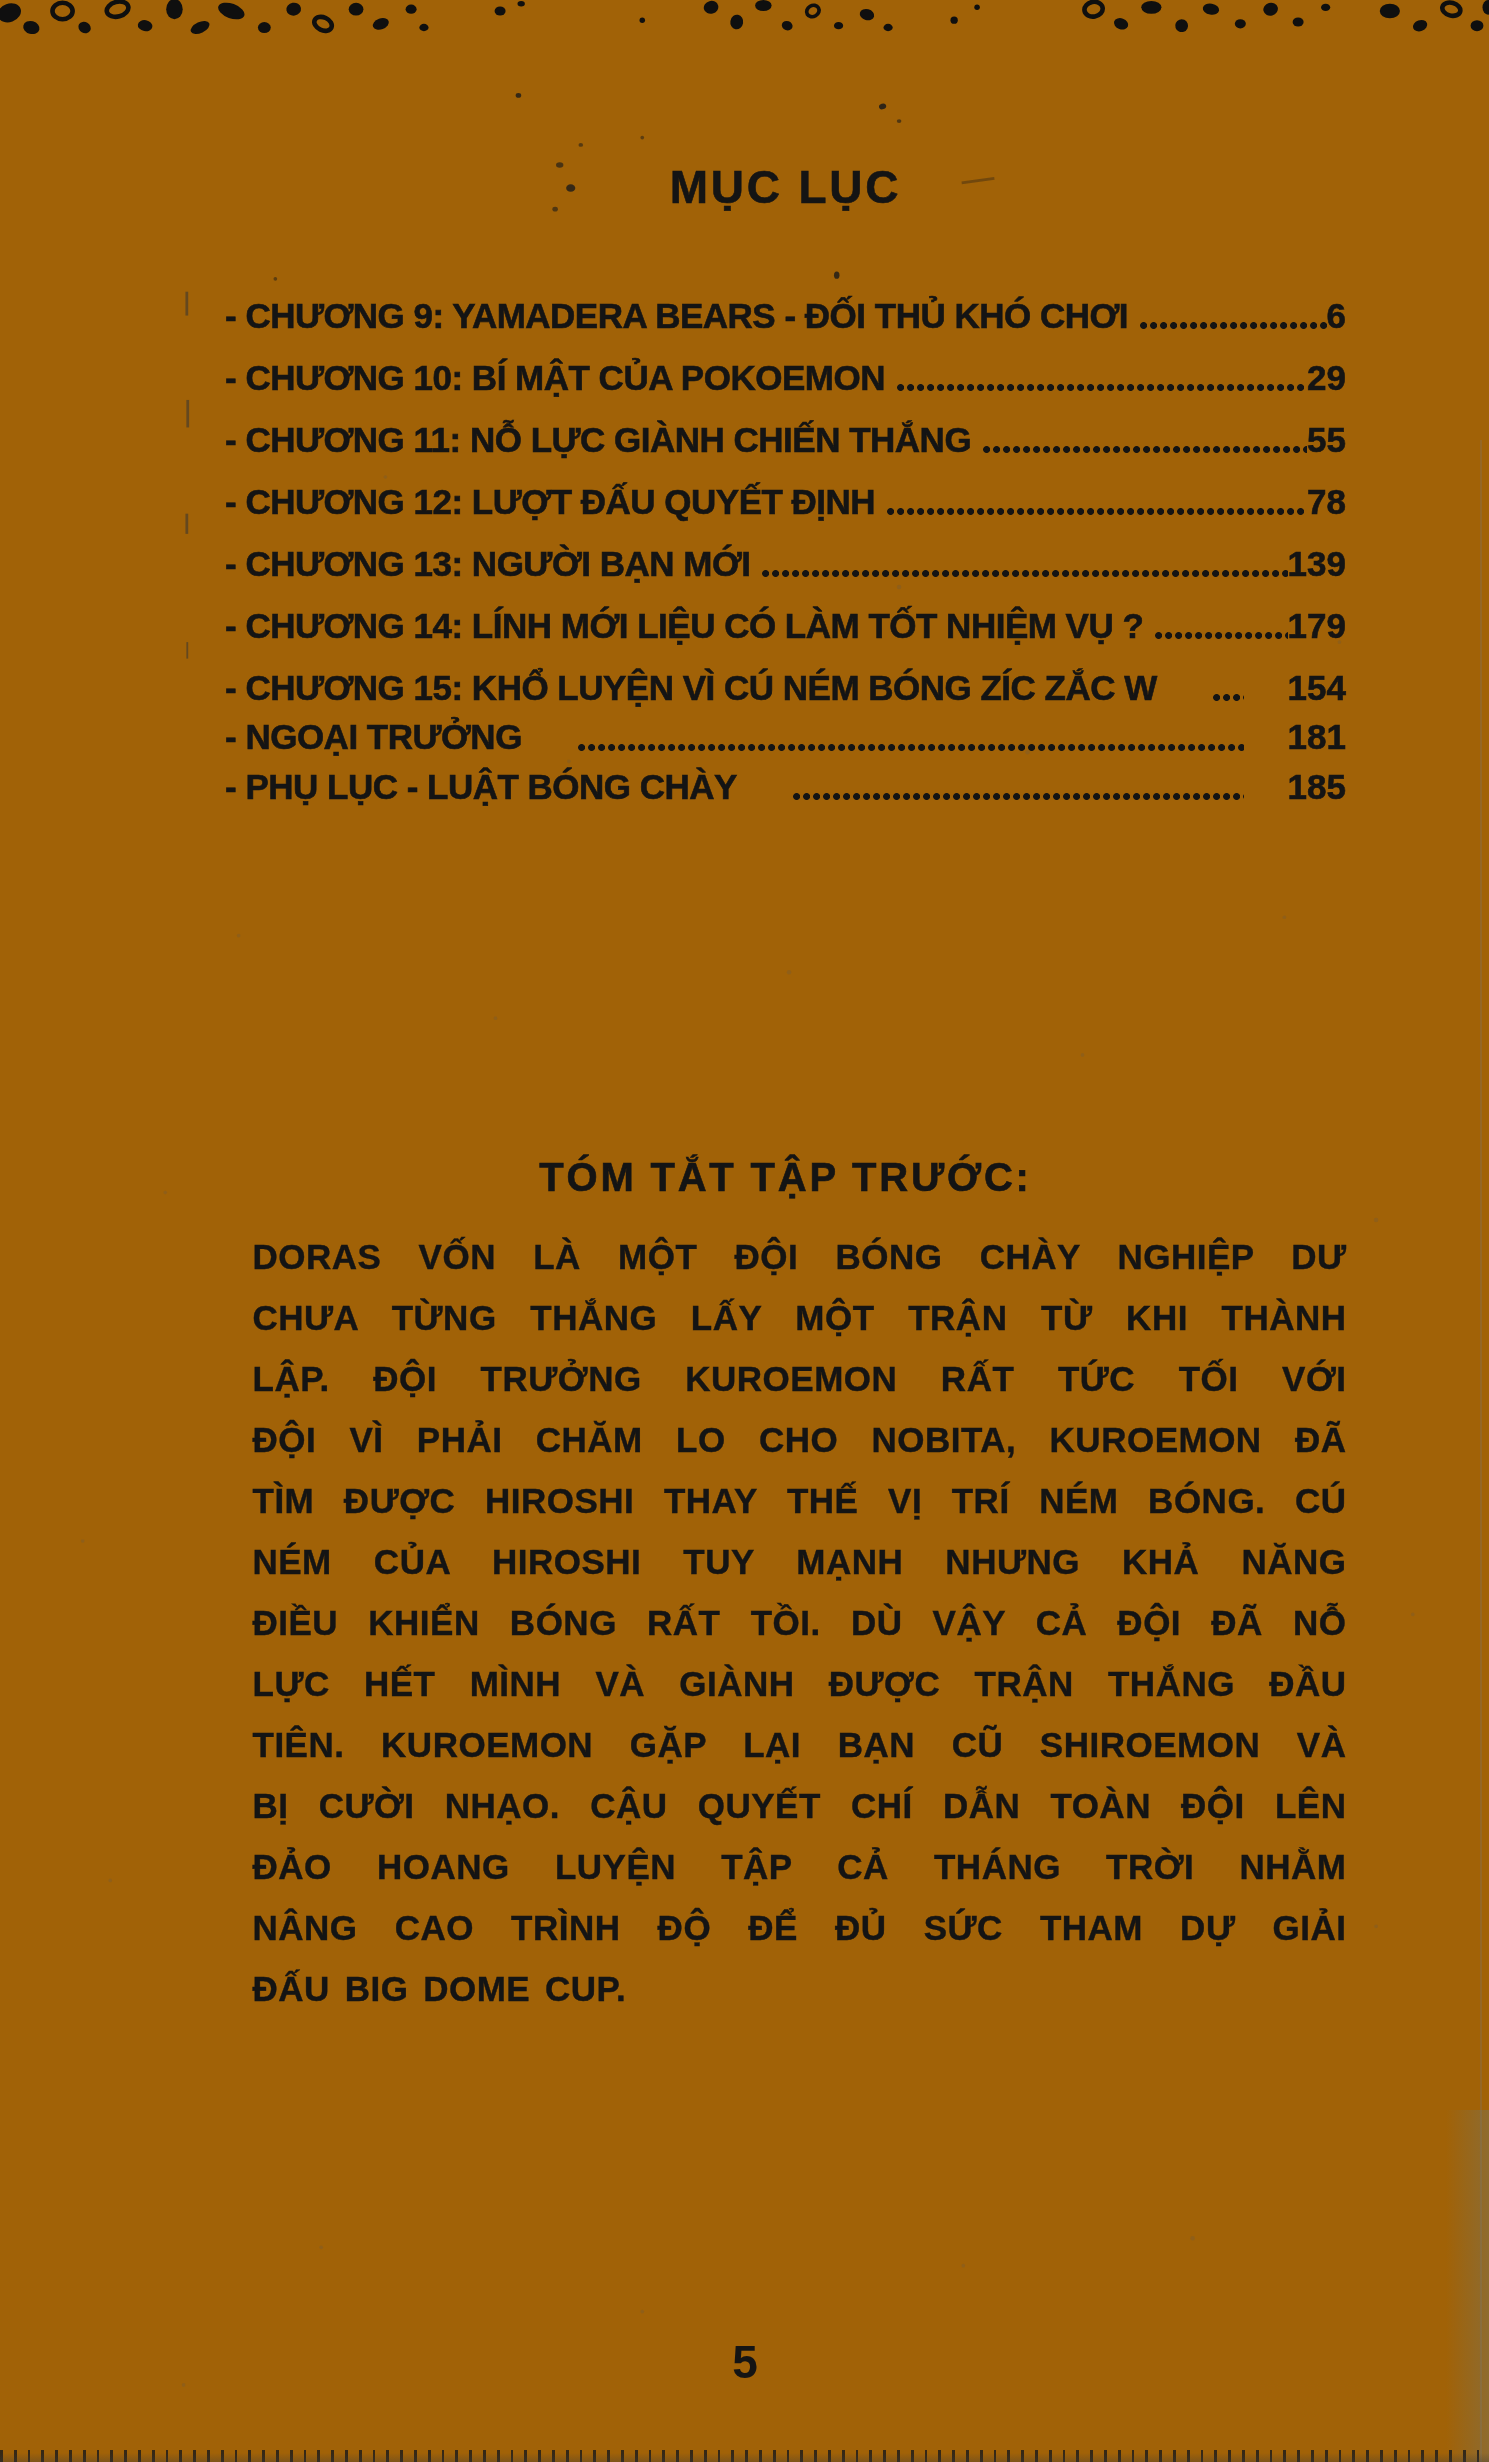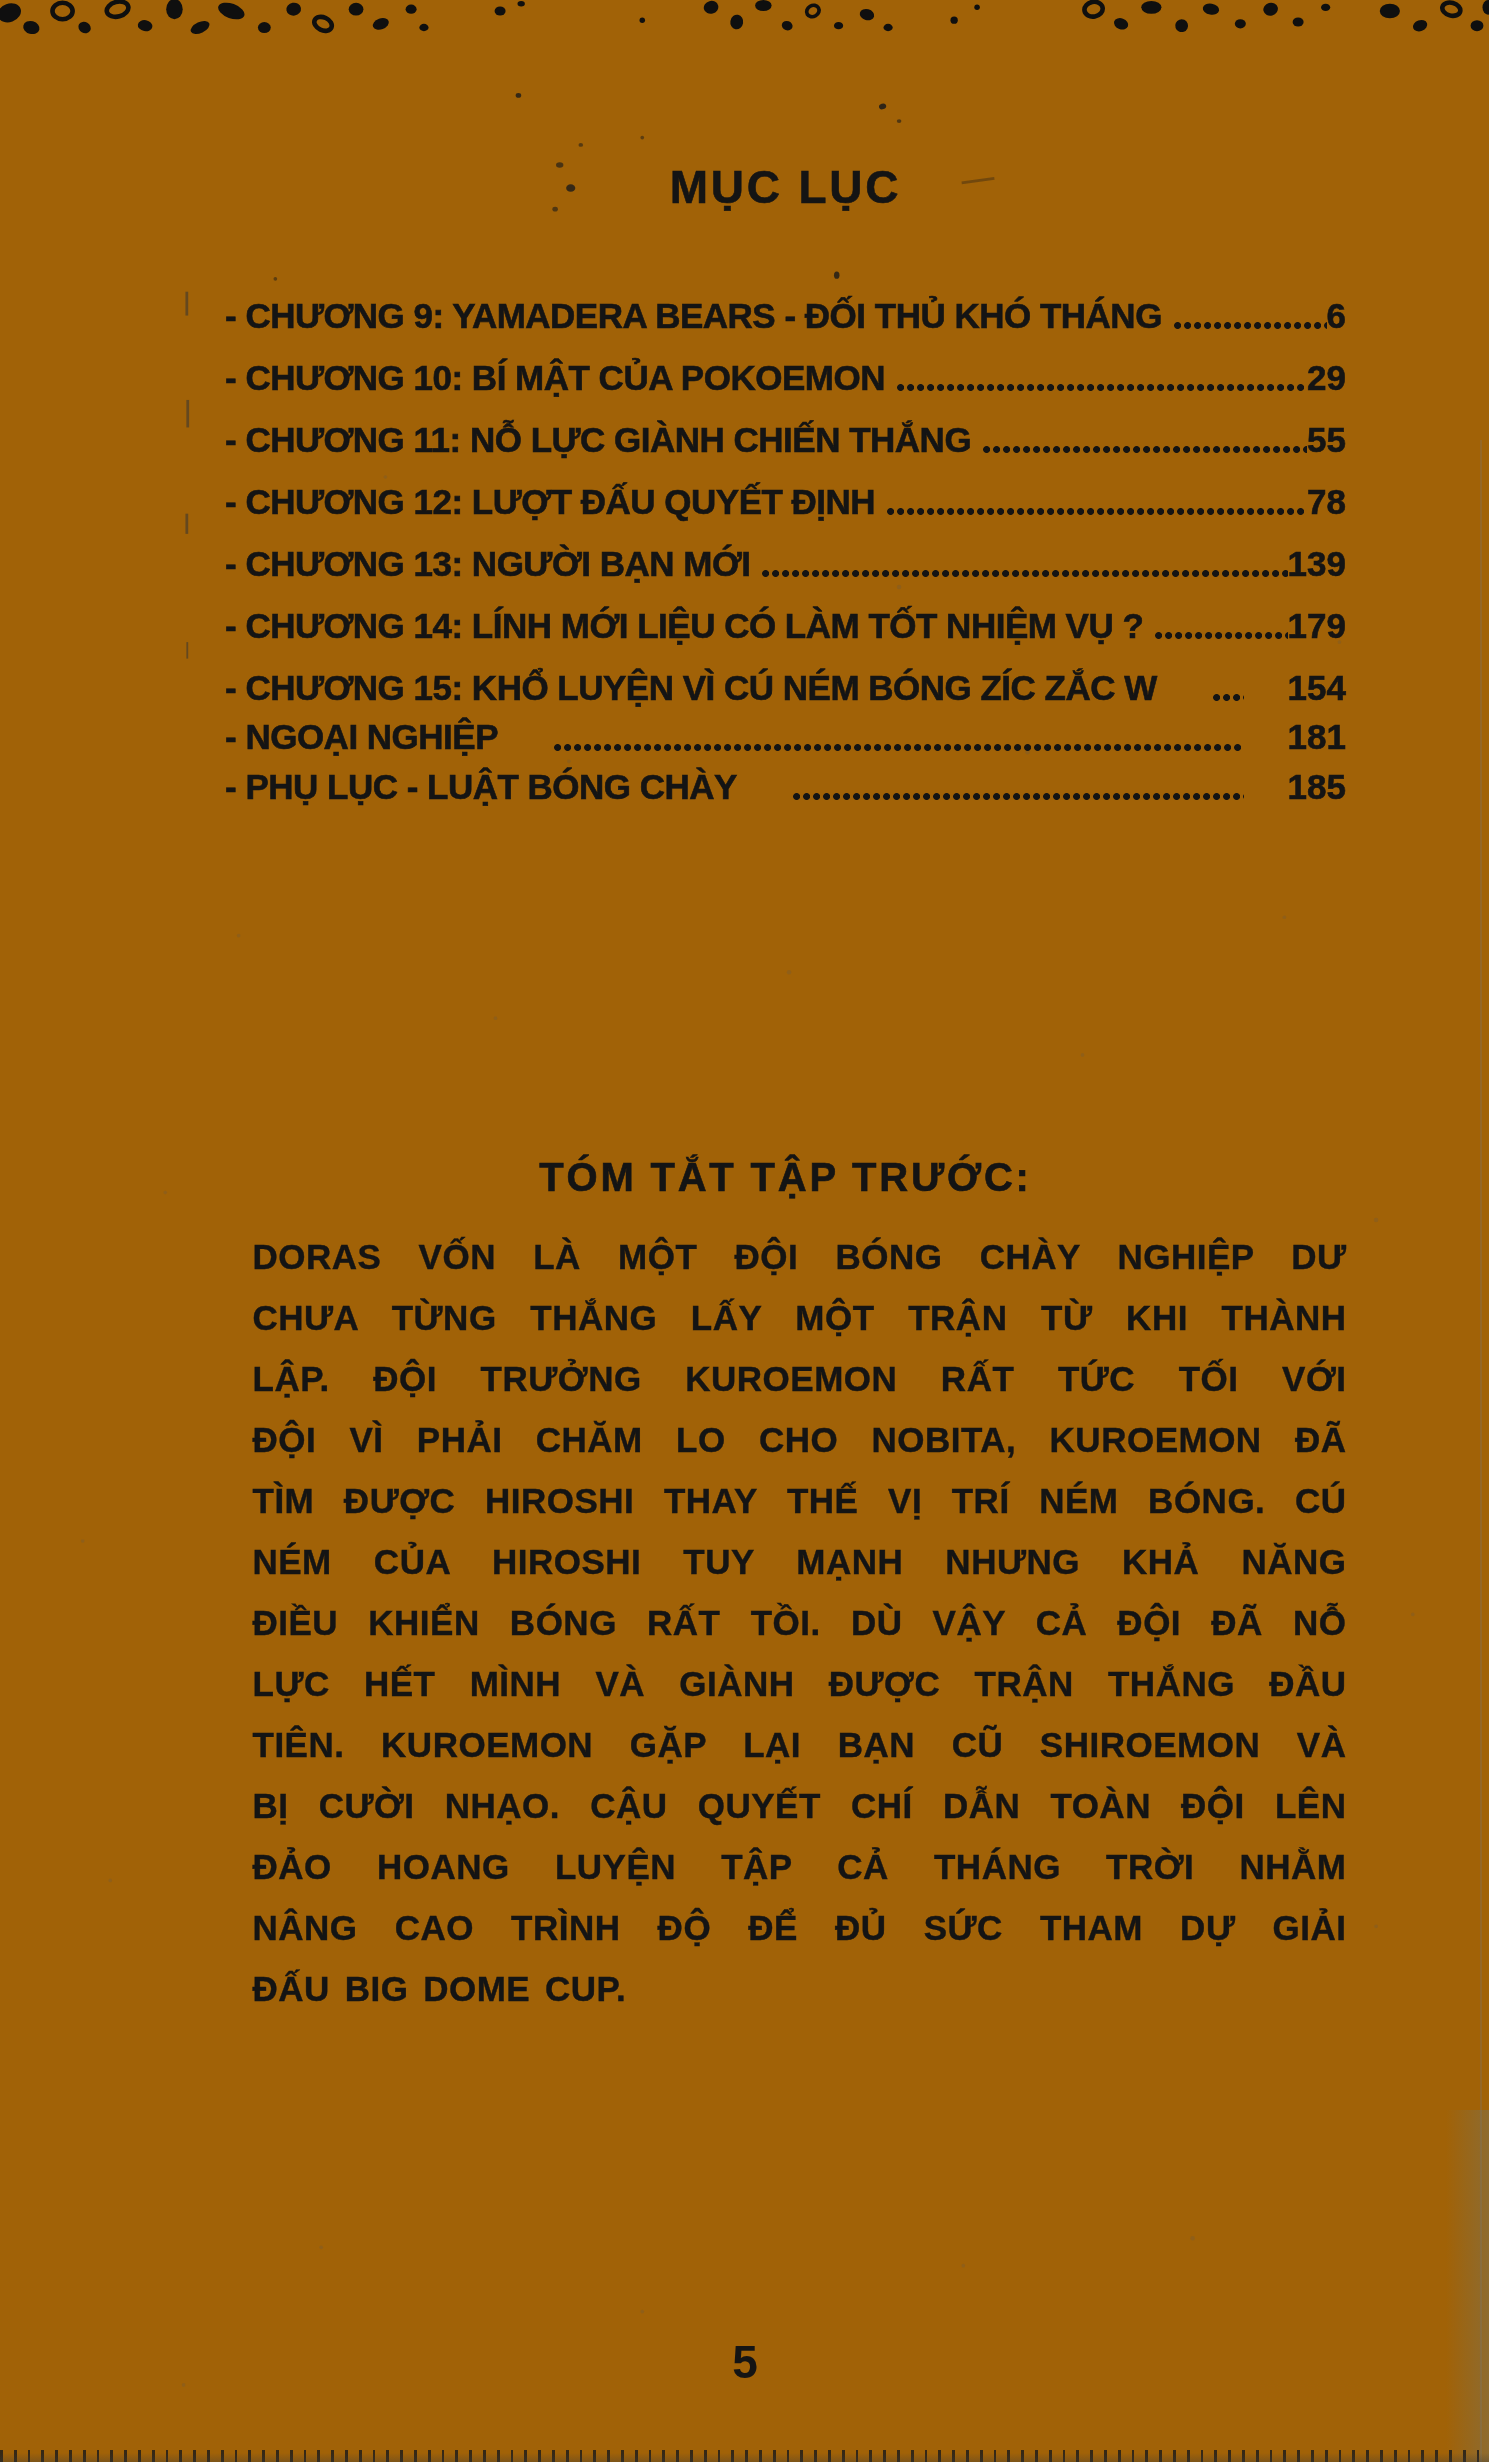--- a/index.html
+++ b/index.html
@@ -176,21 +176,21 @@
         <circle cx="1300" cy="2440" r="2.5"></circle>
     </g>
   </svg>
 
   <div class="content">
 
     <div class="title">MỤC LỤC</div>
 
     <div class="toc">
       <div class="toc-row">
-        <span class="toc-label">- CHƯƠNG 9: YAMADERA BEARS - ĐỐI THỦ KHÓ THÁNG</span>
+        <span class="toc-label">- CHƯƠNG 9: YAMADERA BEARS - ĐỐI THỦ KHÓ CHƠI</span>
         <span class="toc-dots"></span>
         <span class="toc-page">6</span>
       </div>
       <div class="toc-row">
         <span class="toc-label">- CHƯƠNG 10: BÍ MẬT CỦA POKOEMON</span>
         <span class="toc-dots"></span>
         <span class="toc-page">29</span>
       </div>
       <div class="toc-row">
         <span class="toc-label">- CHƯƠNG 11: NỖ LỰC GIÀNH CHIẾN THẮNG</span>
@@ -211,21 +211,21 @@
         <span class="toc-label">- CHƯƠNG 14: LÍNH MỚI LIỆU CÓ LÀM TỐT NHIỆM VỤ ?</span>
         <span class="toc-dots"></span>
         <span class="toc-page">179</span>
       </div>
       <div class="toc-row tight">
         <span class="toc-label">- CHƯƠNG 15: KHỔ LUYỆN VÌ CÚ NÉM BÓNG ZÍC ZẮC W</span>
         <span class="toc-dots"></span>
         <span class="toc-page">154</span>
       </div>
       <div class="toc-row tight">
-        <span class="toc-label">- NGOẠI NGHIỆP</span>
+        <span class="toc-label">- NGOẠI TRƯỞNG</span>
         <span class="toc-dots"></span>
         <span class="toc-page">181</span>
       </div>
       <div class="toc-row tight">
         <span class="toc-label">- PHỤ LỤC - LUẬT BÓNG CHÀY</span>
         <span class="toc-dots"></span>
         <span class="toc-page">185</span>
       </div>
     </div>
 

